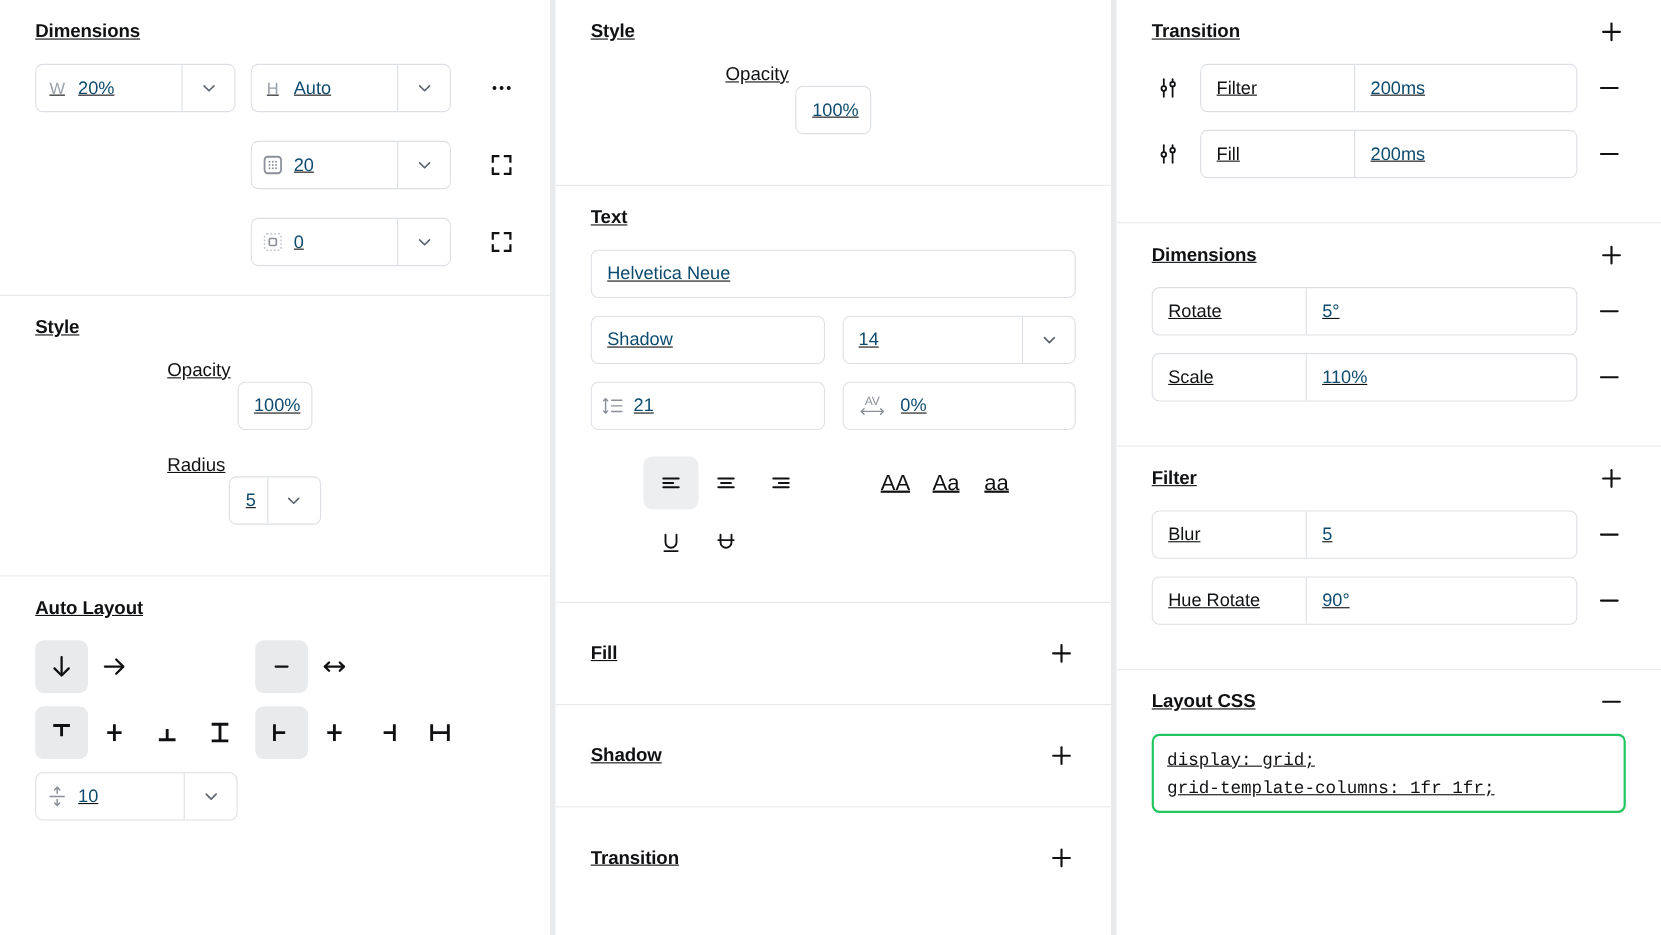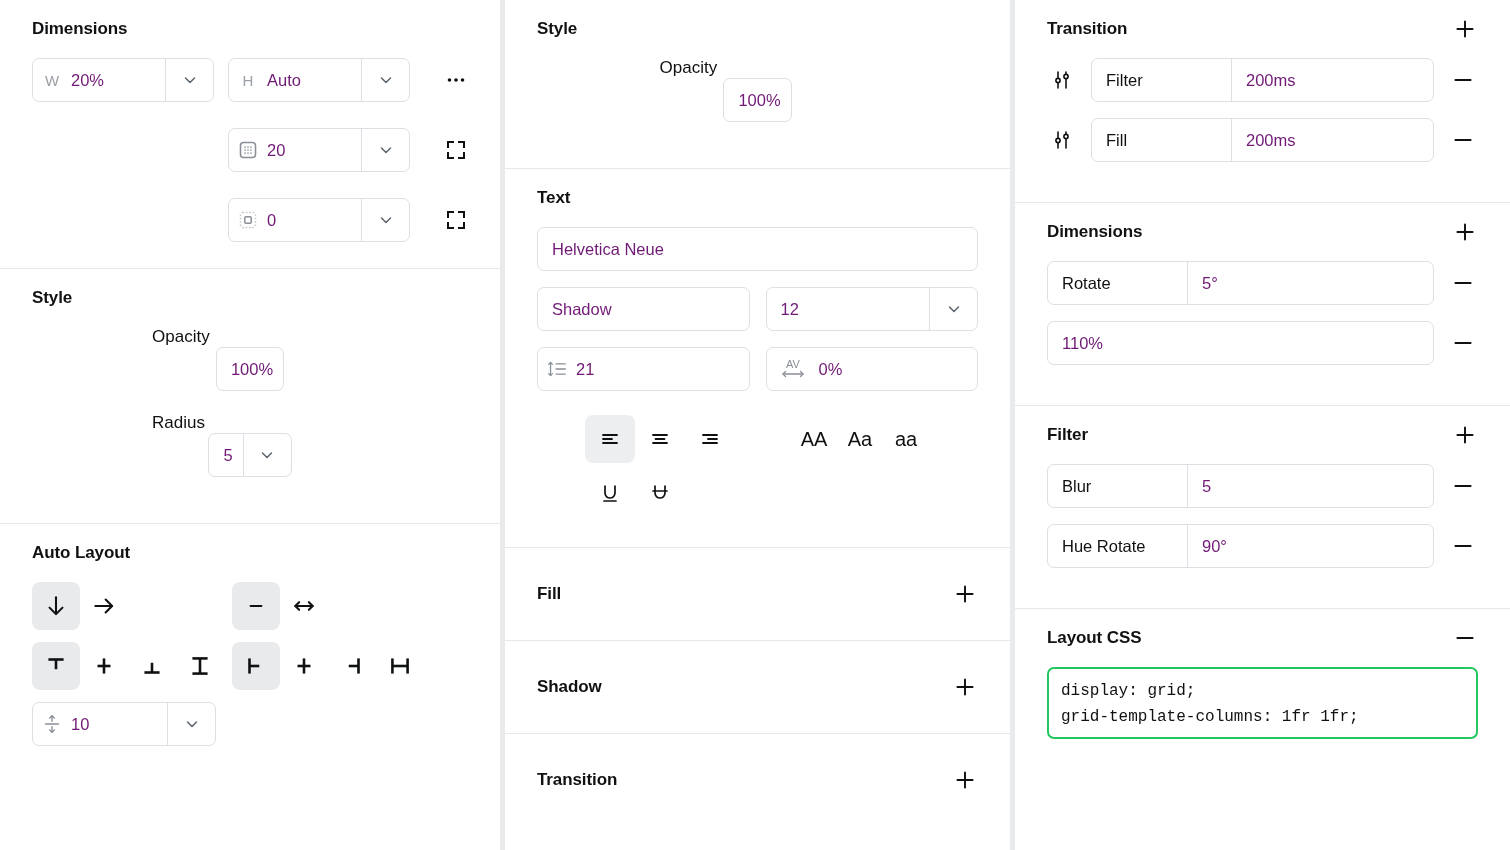--- a/index.html
+++ b/index.html
@@ -24,20 +24,21 @@
     position: relative;
   }
   .col-left   { width: 500px; }
   .col-mid    { width: 505px; }
   .col-right  { width: 495px; }
 
   .section {
     padding: 0 32px;
     border-bottom: 1px solid #e6e8ea;
     position: relative;
+    text-decoration: underline;
   }
   .section:last-child { border-bottom: none; }
 
   .section-header {
     display: flex;
     align-items: center;
     justify-content: space-between;
     height: 58px;
   }
   .section-title {
@@ -68,21 +69,21 @@
     display: flex; align-items: center; justify-content: center;
     width: 38px;
     color: #9aa0a8;
     font-size: 15px;
     flex: none;
   }
   .field .fi-val {
     display: flex; align-items: center;
     flex: 1 1 auto;
     font-size: 16.5px;
-    color: #701a75;
+    color: #0c4a6e;
     padding-right: 10px;
     overflow: hidden;
     white-space: nowrap;
   }
   .field .fi-val.pad-l { padding-left: 14px; }
   .field .fi-chev {
     width: 48px;
     flex: none;
     display: flex; align-items: center; justify-content: center;
     border-left: 1px solid #dcdfe3;
@@ -480,21 +481,21 @@
           <div class="field tf-full">
             <div class="fi-val pad-l">Helvetica Neue</div>
           </div>
         </div>
 
         <div class="tf-row">
           <div class="field tf-half">
             <div class="fi-val pad-l">Shadow</div>
           </div>
           <div class="field tf-half">
-            <div class="fi-val pad-l">12</div>
+            <div class="fi-val pad-l">14</div>
             <div class="fi-chev">
               <svg width="18" height="18" viewBox="0 0 18 18" fill="none">
                   <path d="M4.5 7l4.5 4.5L13.5 7" stroke="#5d646d" stroke-width="1.5" stroke-linecap="round" stroke-linejoin="round"></path>
                 </svg>
             </div>
           </div>
         </div>
 
         <div class="tf-row">
           <div class="field tf-half">
@@ -696,20 +697,21 @@
         <div class="rrow-minus">
           <svg width="26" height="26" viewBox="0 0 24 24" fill="none" stroke="#101113" stroke-width="1.8" stroke-linecap="round">
               <path d="M5 12h14"></path>
             </svg>
         </div>
       </div>
 
       <div class="rrow">
         <div class="rrow-field">
           <div class="field dual-field">
+            <div class="fi-split">Scale</div>
             <div class="fi-val pad-l">110%</div>
           </div>
         </div>
         <div class="rrow-minus">
           <svg width="26" height="26" viewBox="0 0 24 24" fill="none" stroke="#101113" stroke-width="1.8" stroke-linecap="round">
               <path d="M5 12h14"></path>
             </svg>
         </div>
       </div>
     </div>

